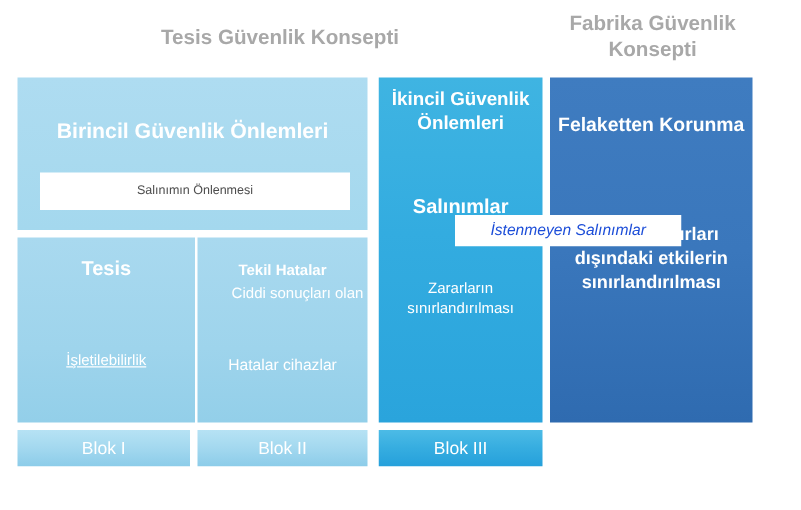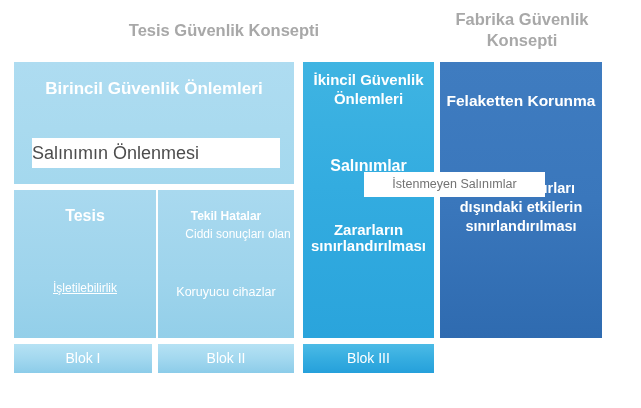--- a/index.html
+++ b/index.html
@@ -43,32 +43,32 @@
 
   
   .tone-l{ background:linear-gradient(180deg,#aedcf1 0%,#a9daef 55%,#a4d8ee 100%); }
   .tone-l2{ background:linear-gradient(180deg,#a9d9ef 0%,#9ed4ec 60%,#93cfe9 100%); }
   .tone-m{ background:linear-gradient(180deg,#3fb4e2 0%,#33ace0 45%,#2aa4dc 100%); }
   .tone-d{ background:linear-gradient(180deg,#3f7cc0 0%,#3a77bc 50%,#2f6bb0 100%); }
 
   
   #blk-primary{
     left:14px; top:62px; width:280px; height:122px;
-    padding-top:16px;
+    padding-top:32px;
   }
   #blk-primary .t-main{ font-size:17px; line-height:22px; }
 
   #box-emission{
     position:absolute;
     left:32px; top:138px; width:248px; height:30px;
     background:#ffffff;
     color:#4d4d4d;
-    font-size:18px;
+    font-size:10px;
     line-height:30px;
-    text-align:left;
+    text-align:center;
     box-sizing:border-box;
   }
 
   #blk-facility{
     left:14px; top:190px; width:142px; height:148px;
   }
   #blk-facility .t-main{ font-size:16px; line-height:20px; margin-top:16px; }
   #blk-facility .t-sub { font-size:12px; line-height:16px; margin-top:54px;text-decoration:underline; }
 
   #blk-single-faults{
@@ -83,44 +83,45 @@
   
   #blk-secondary{
     left:303px; top:62px; width:131px; height:276px;
     padding-top:8px;
   }
   #blk-secondary .t-main{ font-size:15px; line-height:19px; }
   #blk-secondary .t-mid {
     display:block;font-weight:bold;font-size:16px;line-height:20px;margin-top:48px;
   }
   #blk-secondary .t-sub {
-    display:block;font-weight:bold;font-size:15px;line-height:16px;margin-top:46px;
+    display:block;font-weight:normal;font-size:12px;line-height:16px;margin-top:46px;
   }
 
   
   #blk-disaster{
     left:440px; top:62px; width:162px; height:276px;
     padding-top:28px;
   }
   #blk-disaster .t-main{ font-size:15.5px; line-height:21px; }
   #blk-disaster .t-sub {
     display:block;font-weight:bold;font-size:14.5px;line-height:19px;margin-top:68px;
   }
 
   
   #box-undesired{
     position:absolute;
     left:364px; top:172px; width:181px; height:25px;
     background:#ffffff;
-    color:#737373;
+    color:#1d4ed8;
     font-size:12.5px;
     line-height:25px;
     text-align:center;
     box-sizing:border-box;
     z-index:5;
+    font-style:italic;
   }
 
   
   .blok{
     position:absolute;
     top:344px; height:29px;
     color:#ffffff;
     font-size:14px;
     line-height:29px;
     text-align:center;
@@ -151,21 +152,21 @@
   <div id="box-emission">Salınımın Önlenmesi</div>
 
   <div class="blk tone-l2" id="blk-facility">
     <span class="t-main">Tesis</span>
     <span class="t-sub">İşletilebilirlik</span>
   </div>
 
   <div class="blk tone-l2" id="blk-single-faults">
     <span class="t-main">Tekil Hatalar</span>
     <span class="t-qual">Ciddi sonuçları olan</span>
-    <span class="t-sub">Koruyucu cihazlar</span>
+    <span class="t-sub">Hatalar cihazlar</span>
   </div>
 
   <div class="blk tone-m" id="blk-secondary">
     <span class="t-main">İkincil Güvenlik Önlemleri</span>
     <span class="t-mid">Salınımlar</span>
     <span class="t-sub">Zararların sınırlandırılması</span>
   </div>
 
   <div class="blk tone-d" id="blk-disaster">
     <span class="t-main">Felaketten Korunma</span>

